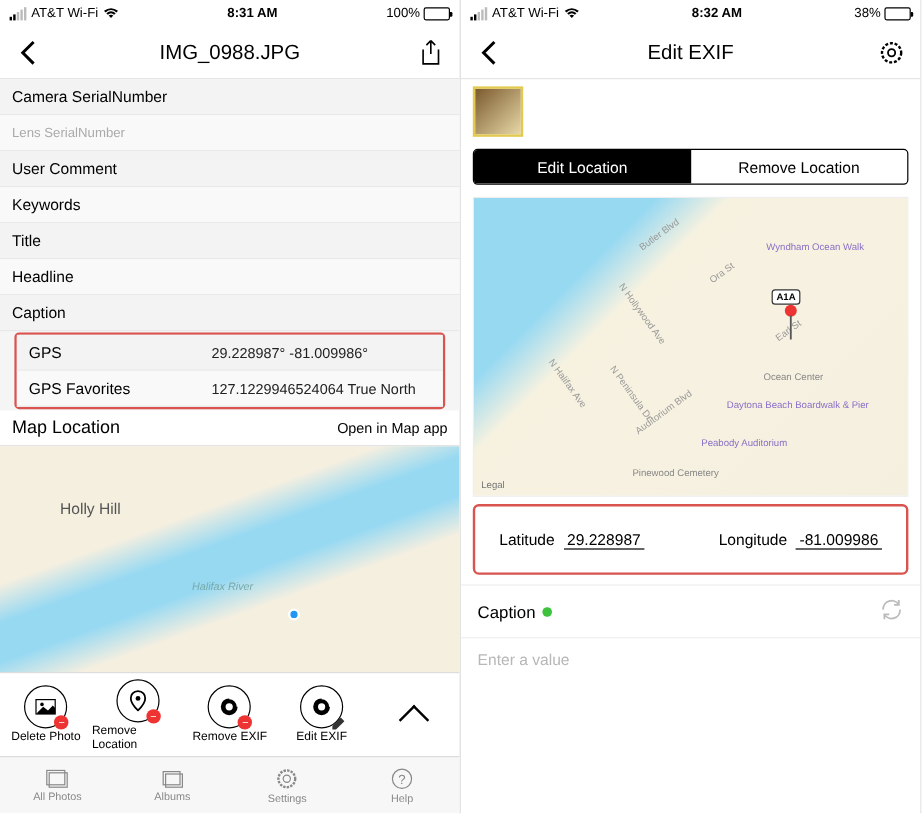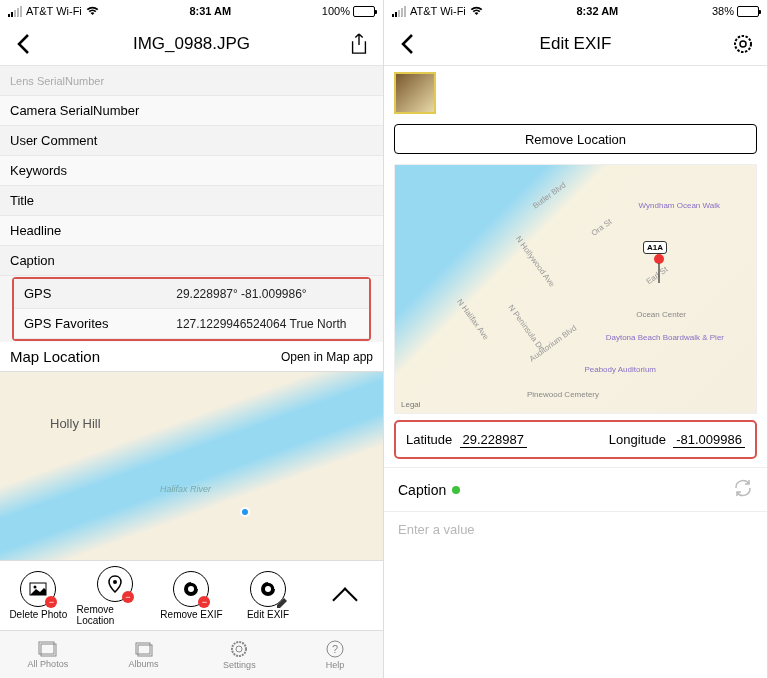--- a/index.html
+++ b/index.html
@@ -45,21 +45,21 @@
   
   .thumb { width: 42px; height: 42px; border: 2px solid #e2c94f; margin: 6px 10px; background: linear-gradient(135deg,#7a5a2e,#e8d8a8); }
   .seg { display:flex; margin: 4px 10px; border:1px solid #000; border-radius:4px; overflow:hidden; height:30px; }
   .seg > div { flex:1; display:flex; align-items:center; justify-content:center; font-size:13px; }
   .seg .active { background:#000; color:#fff; }
 
   .map2 { margin: 6px 10px; height: 250px; background: linear-gradient(135deg,#98d9f2 0%,#98d9f2 25%,#f7f2e0 35%,#f5efe0 100%); position:relative; border:1px solid #eee; }
   .map2 .poi { position:absolute; font-size:8px; color:#8a6fc7; }
   .pin { position:absolute; }
 
-  .coords { margin: 0 10px 8px; border:2px solid #d9534f; border-radius:5px; padding: 10px; display:flex; justify-content:space-between; font-size:13px; }
+  .coords { margin: 0 10px 8px; border:2px solid #d9534f; border-radius:5px; padding: 20px; display:flex; justify-content:space-between; font-size:13px; }
   .coords .val { border-bottom:1px solid #000; padding:0 3px; }
 
   .caption-row { display:flex; align-items:center; padding:10px 14px; font-size:14px; gap:6px; border-top:1px solid #eee; border-bottom:1px solid #eee; }
   .green-dot { width:8px; height:8px; border-radius:50%; background:#3cc23c; }
   .sync-icon { margin-left:auto; color:#bbb; }
   .placeholder { padding: 10px 14px; color:#b7b7b7; font-size:13px; }
 
   .apply { margin: 30px 10px 10px; height:42px; background:#eadf9c; display:flex; align-items:center; justify-content:center; font-size:15px; color:#8c844f; }
 
   .chevron-up { width:18px;height:18px;border-left:2px solid #000;border-top:2px solid #000;transform:rotate(45deg);margin-top:8px; }
@@ -97,25 +97,25 @@
     </div>
     <div class="nav-title">IMG_0988.JPG</div>
     <div class="nav-icon">
       <svg width="20" height="22" viewBox="0 0 20 24">
           <path d="M10 1 L10 13 M10 1 L6 5 M10 1 L14 5 M3 9 L3 22 L17 22 L17 9" fill="none" stroke="#000" stroke-width="1.5"></path>
         </svg>
     </div>
   </div>
 
   <div class="list">
+    <div class="row">
+        <span class="label">Camera SerialNumber</span>
+      </div>
     <div class="row" style="color:#aaa;font-size:11px">
         <span class="label">Lens SerialNumber</span>
-      </div>
-    <div class="row">
-        <span class="label">Camera SerialNumber</span>
       </div>
     <div class="row">
         <span class="label">User Comment</span>
       </div>
     <div class="row">
         <span class="label">Keywords</span>
       </div>
     <div class="row">
         <span class="label">Title</span>
       </div>
@@ -266,20 +266,21 @@
       <svg width="22" height="22" viewBox="0 0 22 22">
           <circle cx="11" cy="11" r="8" fill="none" stroke="#000" stroke-width="2" stroke-dasharray="2.5 1.5"></circle>
           <circle cx="11" cy="11" r="3" fill="none" stroke="#000" stroke-width="1.5"></circle>
         </svg>
     </div>
   </div>
 
   <div class="thumb"></div>
 
   <div class="seg">
+    <div class="active">Edit Location</div>
     <div>Remove Location</div>
   </div>
 
   <div class="map2">
     <span class="poi" style="top:36px;right:36px">Wyndham Ocean Walk</span>
     <span class="poi" style="top:145px;right:70px;color:#888">Ocean Center</span>
     <span class="poi" style="top:168px;right:32px">Daytona Beach Boardwalk &amp; Pier</span>
     <span class="poi" style="top:200px;right:100px">Peabody Auditorium</span>
     <span class="poi" style="top:225px;left:132px;color:#888">Pinewood Cemetery</span>
     <span class="poi" style="top:26px;left:135px;color:#999;transform:rotate(-36deg)">Butler Blvd</span>

